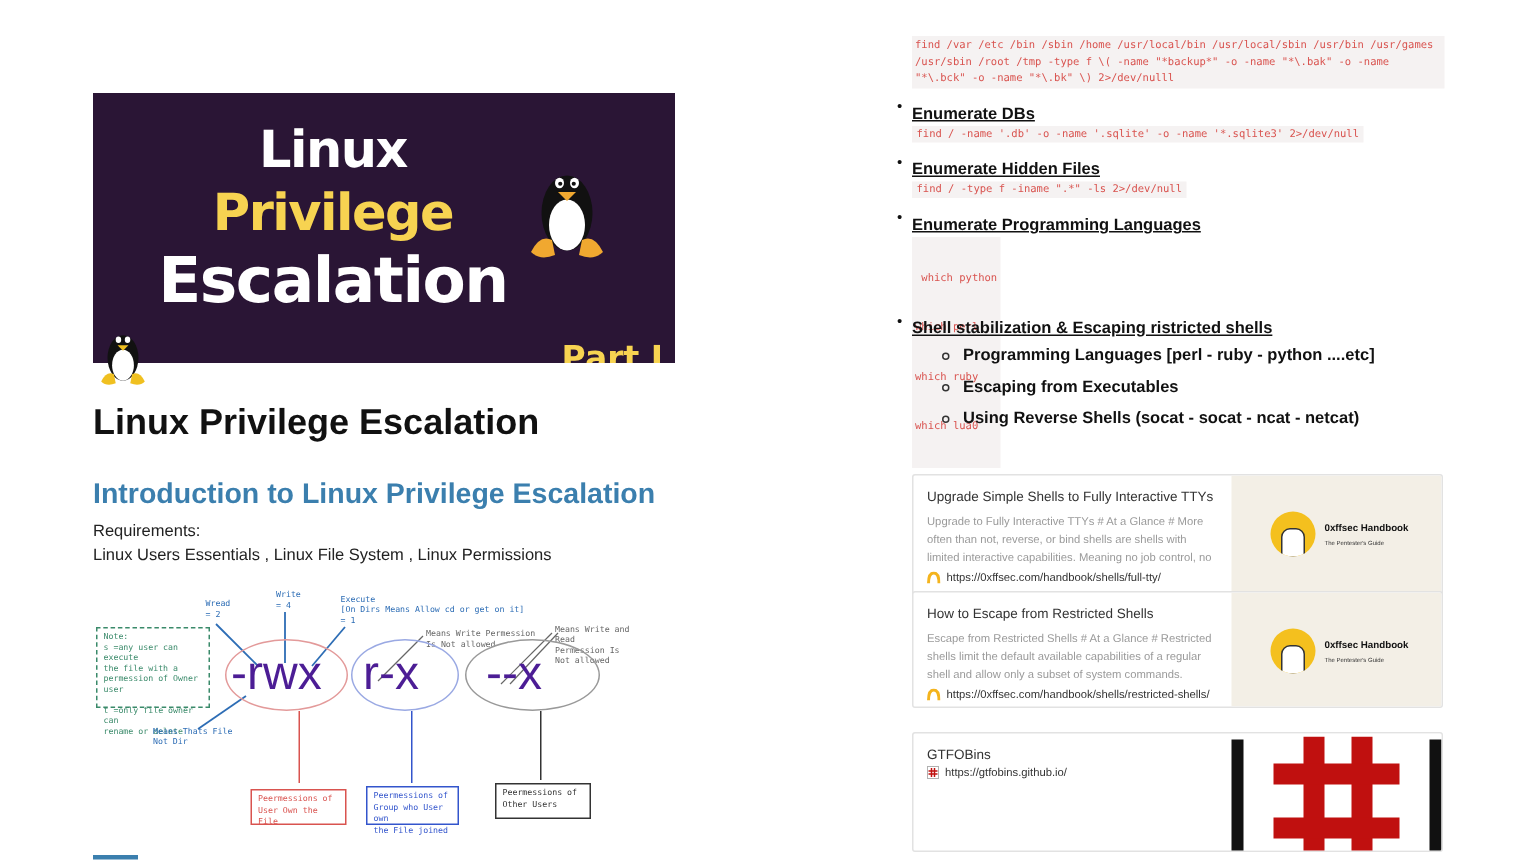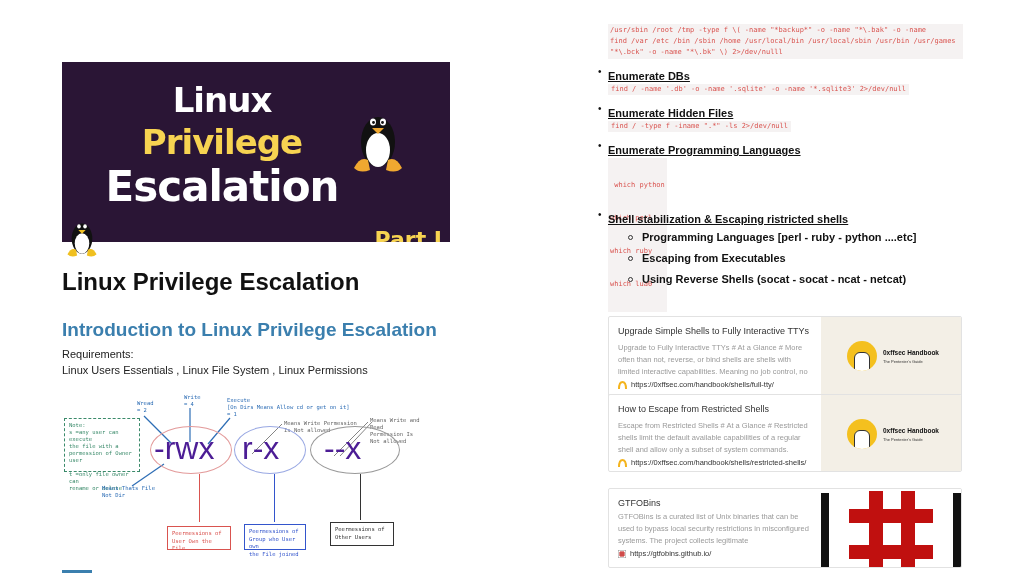--- a/index.html
+++ b/index.html
@@ -167,22 +167,22 @@
     <div class="perm-box" style="left:268px; top:130px; width:64px; height:24px; border:1.5px solid #333; color:#333;">
       <span class="note-line">Peermessions of</span>
       <span class="note-line">Other Users</span>
     </div>
   </div>
   <div class="bottom-heading"></div>
 </div>
 
 <div class="right">
   <div class="code code-block-top">
+    <span class="code-line">find /var /etc /bin /sbin /home /usr/local/bin /usr/local/sbin /usr/bin /usr/games</span>
     <span class="code-line">/usr/sbin /root /tmp -type f \( -name "*backup*" -o -name "*\.bak" -o -name</span>
-    <span class="code-line">find /var /etc /bin /sbin /home /usr/local/bin /usr/local/sbin /usr/bin /usr/games</span>
     <span class="code-line">"*\.bck" -o -name "*\.bk" \) 2&gt;/dev/nulll</span>
   </div>
 
   <div class="bullet-row" style="left:8px; top:66px;">
     <span class="bullet">•</span>
     <span class="sub-heading">Enumerate DBs</span>
   </div>
   <div class="code inline-code" style="position:absolute; left:8px; top:84px;text-align:right;">find / -name '.db' -o -name '.sqlite' -o -name '*.sqlite3' 2&gt;/dev/null</div>
 
   <div class="bullet-row" style="left:8px; top:103px;">
@@ -256,21 +256,20 @@
           <div class="hb-face"></div>
         </div>
       <div class="hb-title">0xffsec Handbook</div>
       <div class="hb-sub">The Pentester's Guide</div>
     </div>
   </div>
 
   <div class="card" style="top:488px; height:80px;">
     <div class="card-body">
       <div class="card-title">GTFOBins</div>
-      <div class="card-desc" style="height:36px; overflow:hidden; margin-top:3px;">GTFOBins is a curated list of Unix binaries that can be used to bypass local security restrictions in misconfigured systems. The project collects legitimate</div>
       <div class="card-url">
         <svg width="8" height="8" viewBox="0 0 8 8">
             <rect x="0" y="0" width="8" height="8" fill="#fff" stroke="#555" stroke-width="0.6"></rect>
             <path d="M3 1 V7 M5 1 V7 M1 3 H7 M1 5 H7" stroke="#c0100f" stroke-width="1"></path>
           </svg>
         <span>https://gtfobins.github.io/</span>
       </div>
     </div>
     <div class="card-thumb gtfo-thumb">
       <div class="gtfo-bar" style="left:0;"></div>

